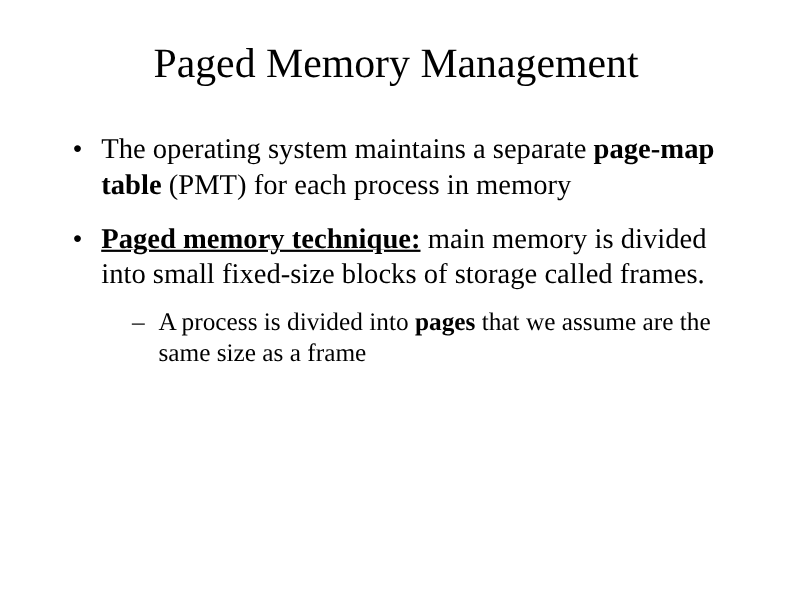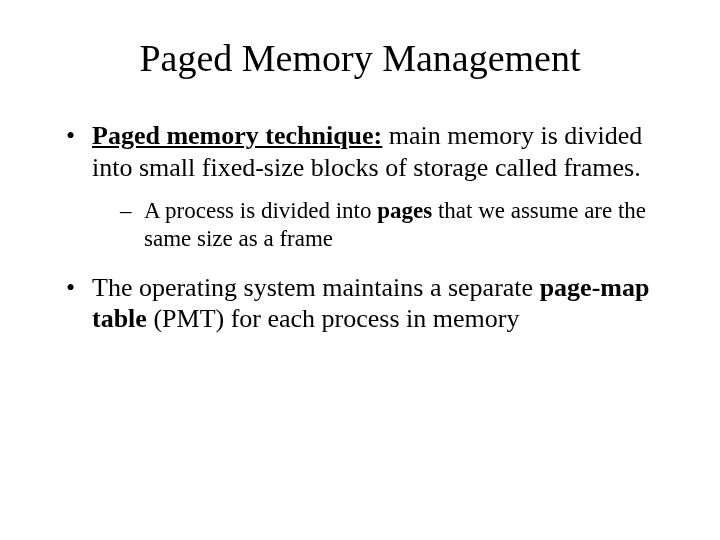--- a/index.html
+++ b/index.html
@@ -66,28 +66,28 @@
 </head>
 <body>
 
 <div class="slide">
 
   <h1 class="title">Paged Memory Management</h1>
 
   <ul class="lvl1">
 
     <li>
+      <span>The operating system maintains a separate </span><span class="b">page-map table</span><span> (PMT) for each process in memory</span>
+    </li>
+
+    <li>
       <span class="bu">Paged memory technique:</span><span> main memory is divided into small fixed-size blocks of storage called frames.</span>
 
       <ul class="lvl2">
         <li>
           <span>A process is divided into </span><span class="b">pages</span><span> that we assume are the same size as a frame</span>
         </li>
       </ul>
     </li>
 
-    <li>
-      <span>The operating system maintains a separate </span><span class="b">page-map table</span><span> (PMT) for each process in memory</span>
-    </li>
-
   </ul>
 
 </div>
 
 </body></html>

